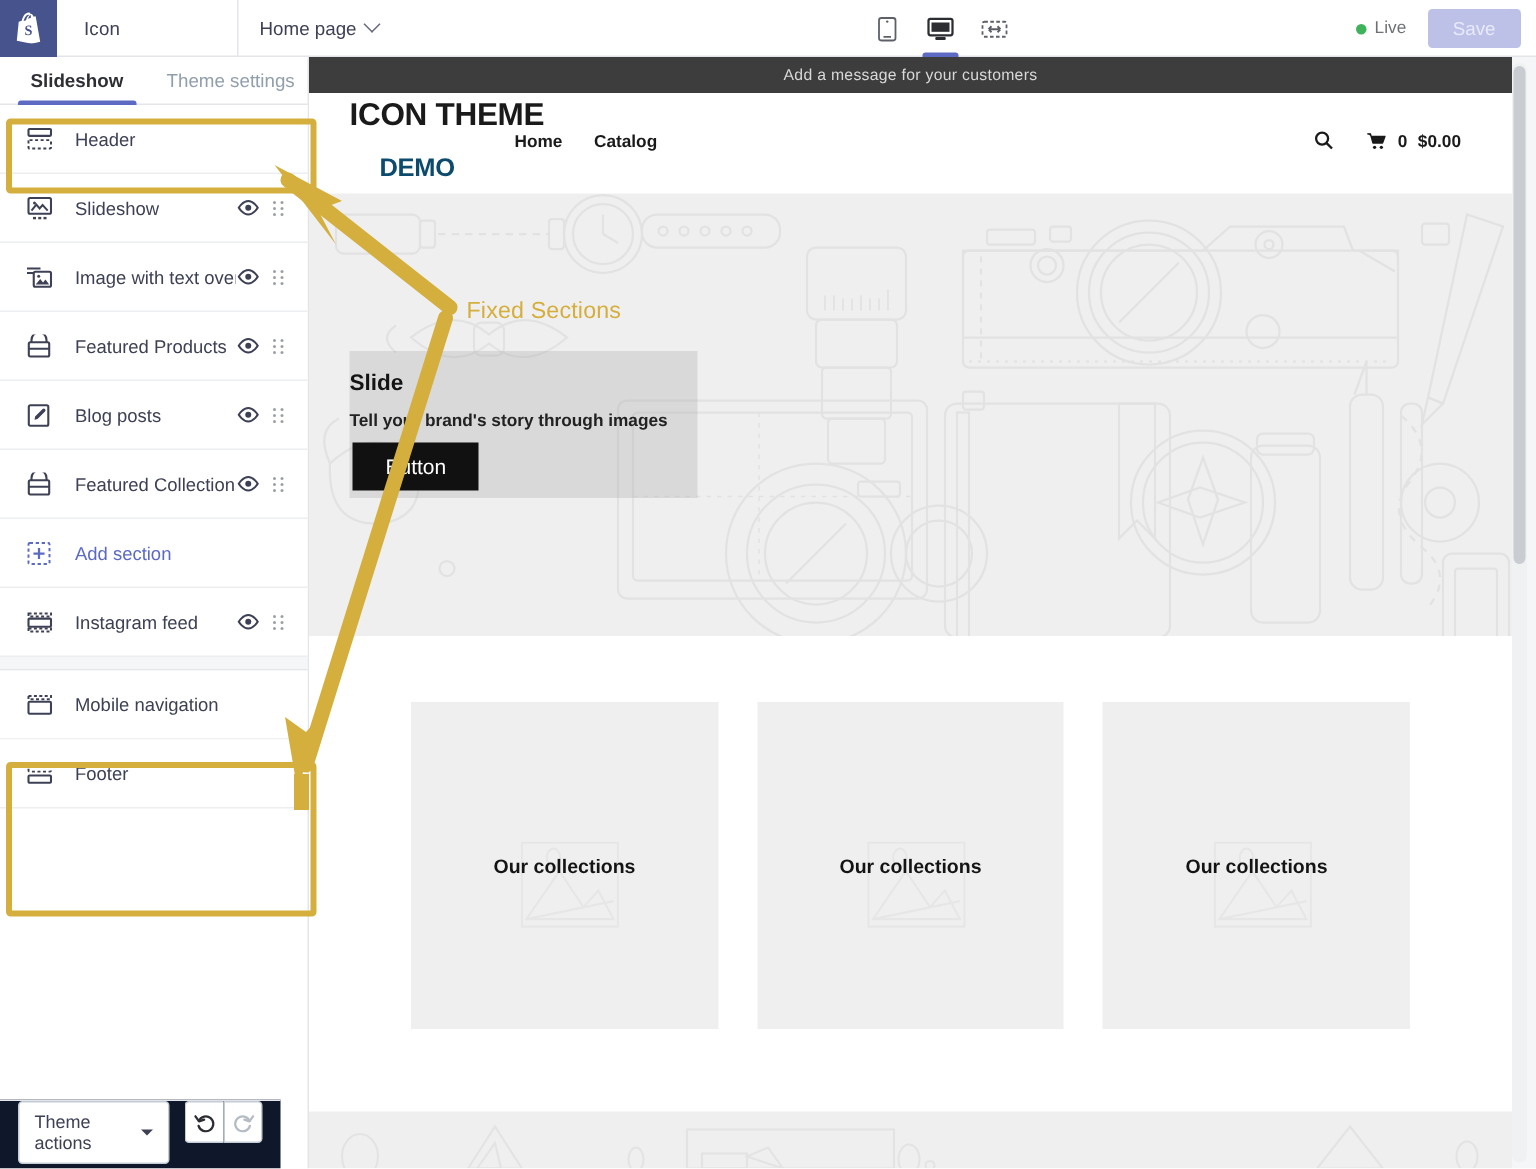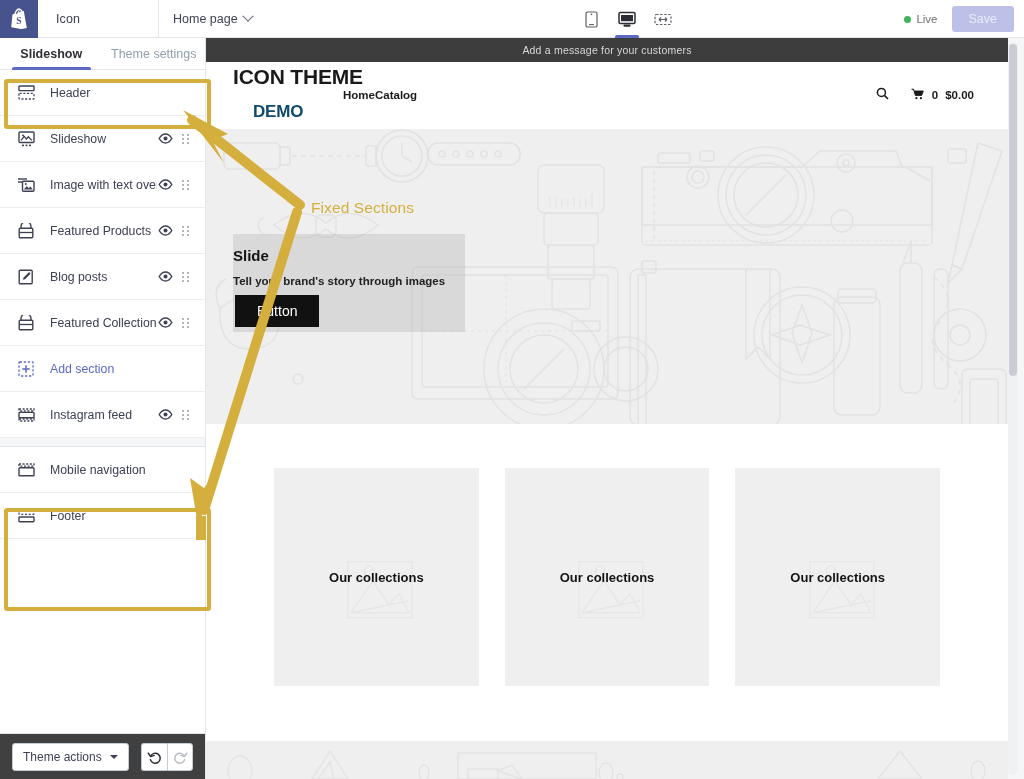--- a/index.html
+++ b/index.html
@@ -92,23 +92,23 @@
   }
   .sec-label.link { color: #5c6ac4; }
   .eye { width: 16px; flex: 0 0 16px; display: flex; justify-content: center; cursor: pointer; }
   .grip { width: 16px; flex: 0 0 16px; display: flex; justify-content: center; margin-left: 4px; cursor: grab; }
   .grip .dots { display: grid; grid-template-columns: 2px 2px; gap: 2px 3px; }
   .grip .dots i { width: 2px; height: 2px; background: #9aa0a6; border-radius: 50%; display: block; }
 
   .sec-divider { height: 9px; background: #f4f6f8; border-bottom: 1px solid #e3e5e8; }
 
   .sb-bottom {
-    position: absolute; bottom: 0; left: 0; width: 205px; height: 46px;
-    border-top: 1px solid #e3e5e8; background: #404040;
-    display: flex; align-items: center; padding: 0 12px; gap: 10px;
+    position: absolute; bottom: 0; left: 0; width: 187px; height: 46px;
+    border-top: 1px solid #e3e5e8; background: #0f172a;
+    display: flex; align-items: flex-start; padding: 0 12px; gap: 10px;
   }
   .theme-actions {
     border: 1px solid #c4cdd5; border-radius: 3px; background: #fff;
     font-size: 12px; color: #3e4155; padding: 6px 10px;
     display: flex; align-items: center; gap: 8px; cursor: pointer;
   }
   .tri-dn { width: 0; height: 0; border-left: 4px solid transparent; border-right: 4px solid transparent; border-top: 4px solid #3e4155; }
   .hist-group { display: flex; margin-left: auto; }
   .hist-btn {
     width: 26px; height: 28px; border: 1px solid #c4cdd5; background: #fff;
@@ -135,21 +135,21 @@
   .brand1 {
     position: absolute; left: 27px; top: 3px;
     font-size: 21px; font-weight: 700; color: #1a1a1a; letter-spacing: -.2px;
     font-family: "Liberation Sans", sans-serif;
   }
   .brand2 {
     position: absolute; left: 47px; top: 40px;
     font-size: 17px; font-weight: 700; color: #0c4a6e; letter-spacing: -.2px;
   }
   .shop-nav {
-    position: absolute; left: 137px; top: 27px; display: flex; 
+    position: absolute; left: 137px; top: 27px; display: flex; gap: 21px;
     font-size: 11.5px; color: #1a1a1a; font-weight: 600;
   }
   .shop-nav span { cursor: pointer; }
   .shop-tools {
     position: absolute; right: 34px; top: 25px;
     display: flex; align-items: center; gap: 22px;
     font-size: 11.5px; color: #1a1a1a; font-weight: 600;
   }
   .cart-bit { display: flex; align-items: center; gap: 7px; cursor: pointer; }
 

